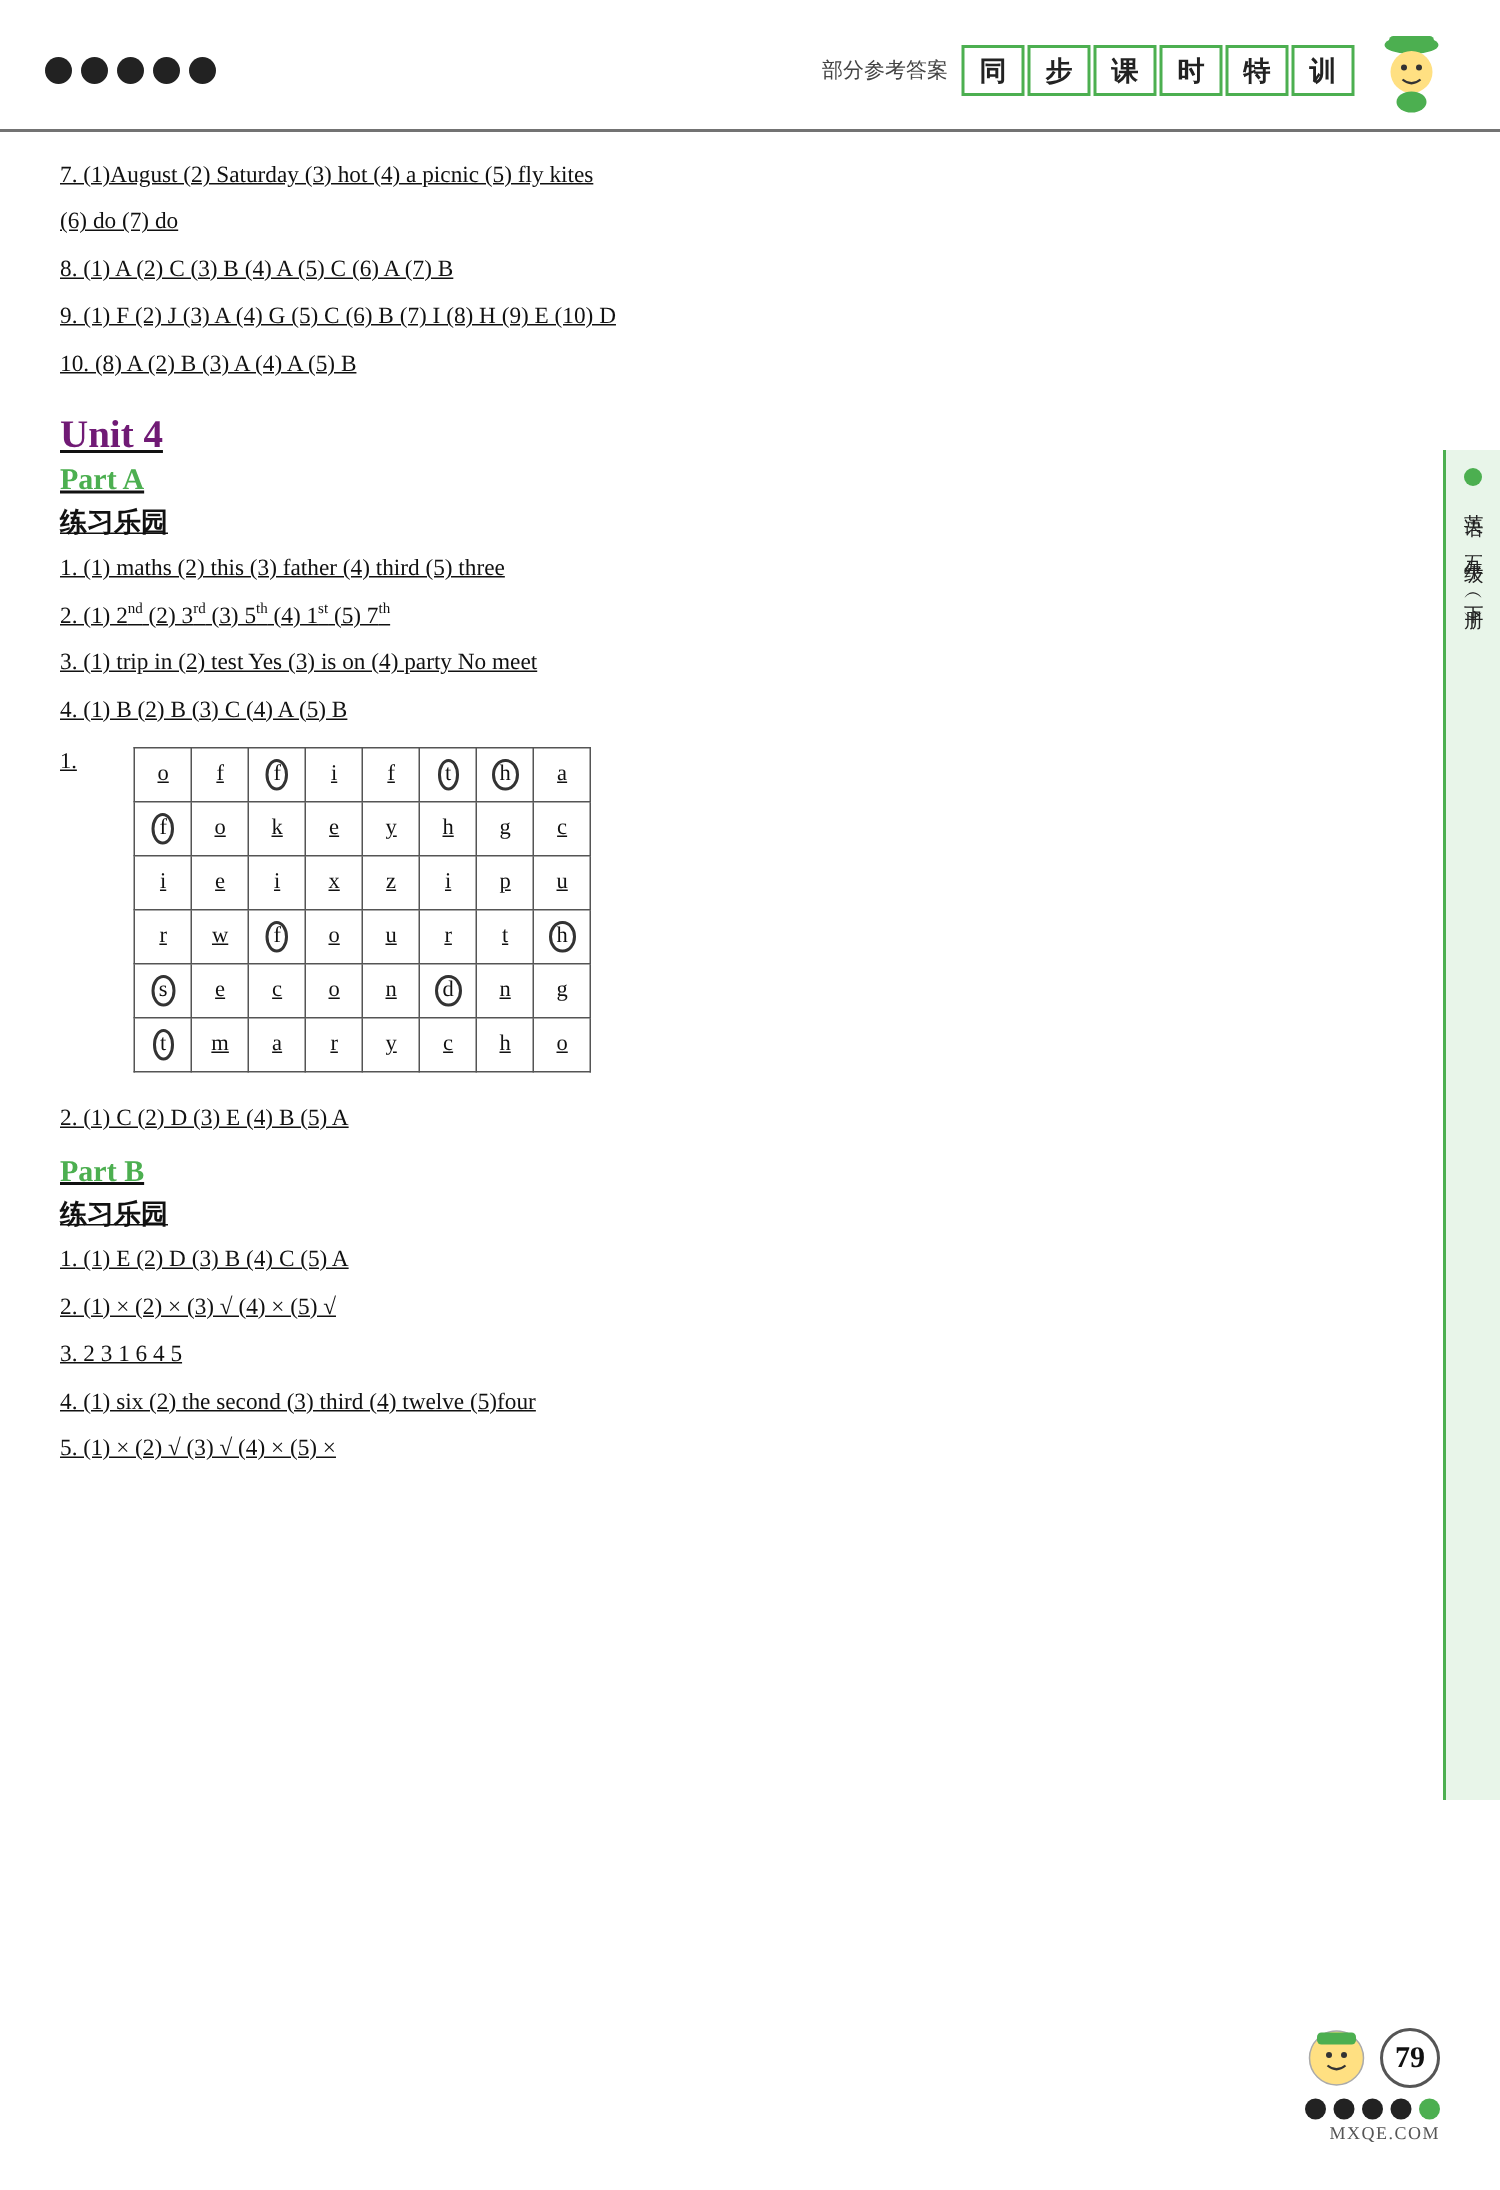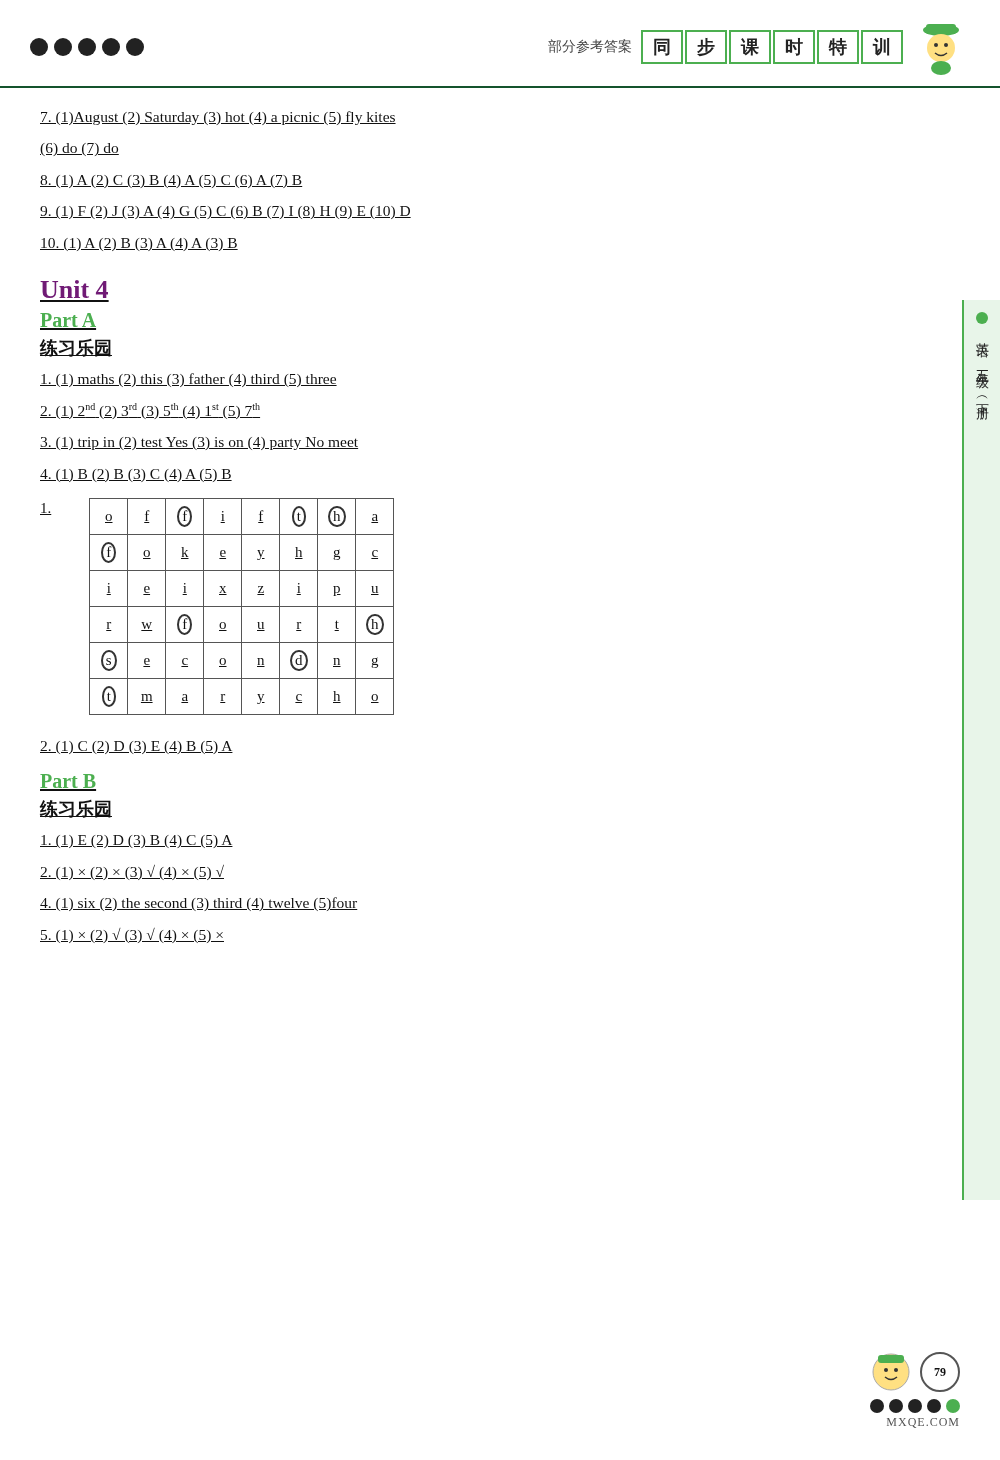--- a/index.html
+++ b/index.html
@@ -10,21 +10,21 @@
       font-family: 'Times New Roman', serif;
       font-size: 16px;
       color: #111;
       position: relative;
     }
     .header {
       display: flex;
       align-items: center;
       justify-content: space-between;
       padding: 18px 30px 10px 30px;
-      border-bottom: 2px solid #14532d;
+      border-bottom: 2px solid #737373;
     }
     .dots-left {
       display: flex;
       gap: 6px;
       align-items: center;
     }
     .dot {
       width: 18px;
       height: 18px;
       border-radius: 50%;
@@ -151,21 +151,21 @@
       gap: 8px;
     }
     .page-circle {
       border: 2px solid #555;
       border-radius: 50%;
       width: 40px;
       height: 40px;
       display: flex;
       align-items: center;
       justify-content: center;
-      font-size: 12px;
+      font-size: 20px;
       font-weight: bold;
     }
     .footer-dots {
       display: flex;
       gap: 5px;
       margin-top: 6px;
     }
     .footer-dot {
       width: 14px;
       height: 14px;
@@ -218,21 +218,21 @@
     </svg>
   </div>
 </div>
 
 <div class="main-content">
 
   <div class="answer-line">7. (1)August  (2) Saturday  (3) hot  (4) a picnic  (5) fly kites</div>
   <div class="answer-line">   (6) do  (7) do</div>
   <div class="answer-line">8. (1) A  (2) C  (3) B  (4) A  (5) C  (6) A  (7) B</div>
   <div class="answer-line">9. (1) F  (2) J  (3) A  (4) G  (5) C  (6) B  (7) I  (8) H  (9) E  (10) D</div>
-  <div class="answer-line">10. (1) A  (2) B  (3) A  (4) A  (3) B</div>
+  <div class="answer-line">10. (8) A  (2) B  (3) A  (4) A  (5) B</div>
 
   <div class="unit-title">Unit  4</div>
 
   <div class="part-title">Part A</div>
   <div class="section-title">练习乐园</div>
 
   <div class="answer-line">1. (1) maths  (2) this  (3) father  (4) third  (5) three</div>
 
   <div class="answer-line">
     <span>2. (1) 2</span><sup>nd</sup><span> (2) 3</span><sup>rd</sup><span>  (3) 5</span><sup>th</sup><span>  (4) 1</span><sup>st</sup><span>  (5) 7</span><sup>th</sup>
@@ -310,20 +310,21 @@
       </table>
   </div>
 
   <div class="answer-line">2. (1) C  (2) D  (3) E  (4) B  (5) A</div>
 
   <div class="part-title" style="margin-top:10px;">Part B</div>
   <div class="section-title">练习乐园</div>
 
   <div class="answer-line">1. (1) E  (2) D  (3) B  (4) C  (5) A</div>
   <div class="answer-line">2. (1) ×  (2) ×  (3) √  (4) ×  (5) √</div>
+  <div class="answer-line">3. 2  3  1  6  4  5</div>
   <div class="answer-line">4. (1) six  (2) the second  (3) third  (4) twelve  (5)four</div>
   <div class="answer-line">5. (1) ×  (2) √  (3) √  (4) ×  (5) ×</div>
 
 </div>
 
 <div class="right-sidebar">
   <div class="sidebar-dot"></div>
   <div class="sidebar-text">英语</div>
   <div style="height:10px;"></div>
   <div class="sidebar-text">五年级</div>

